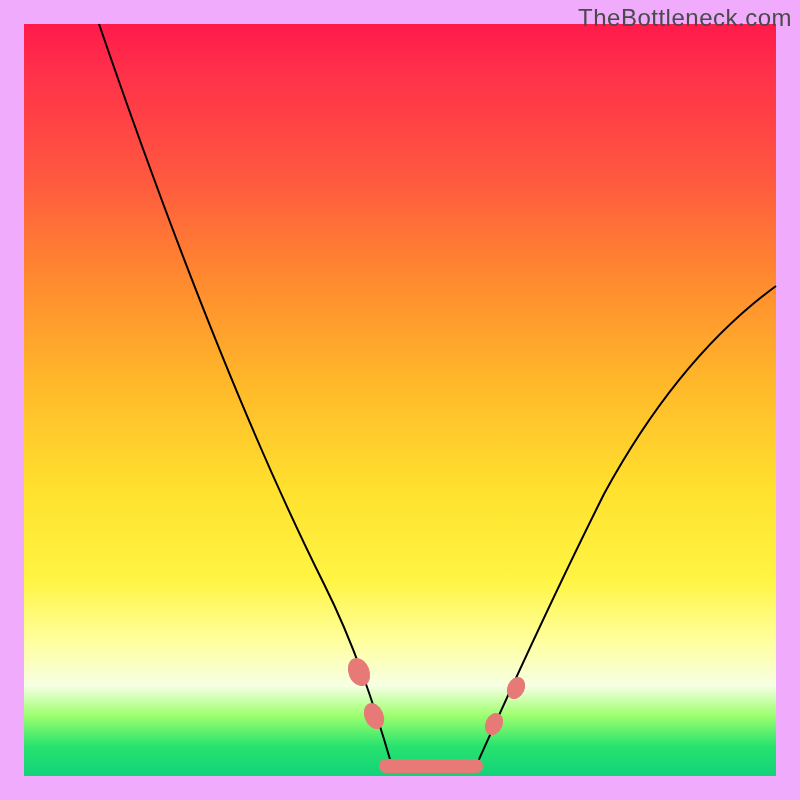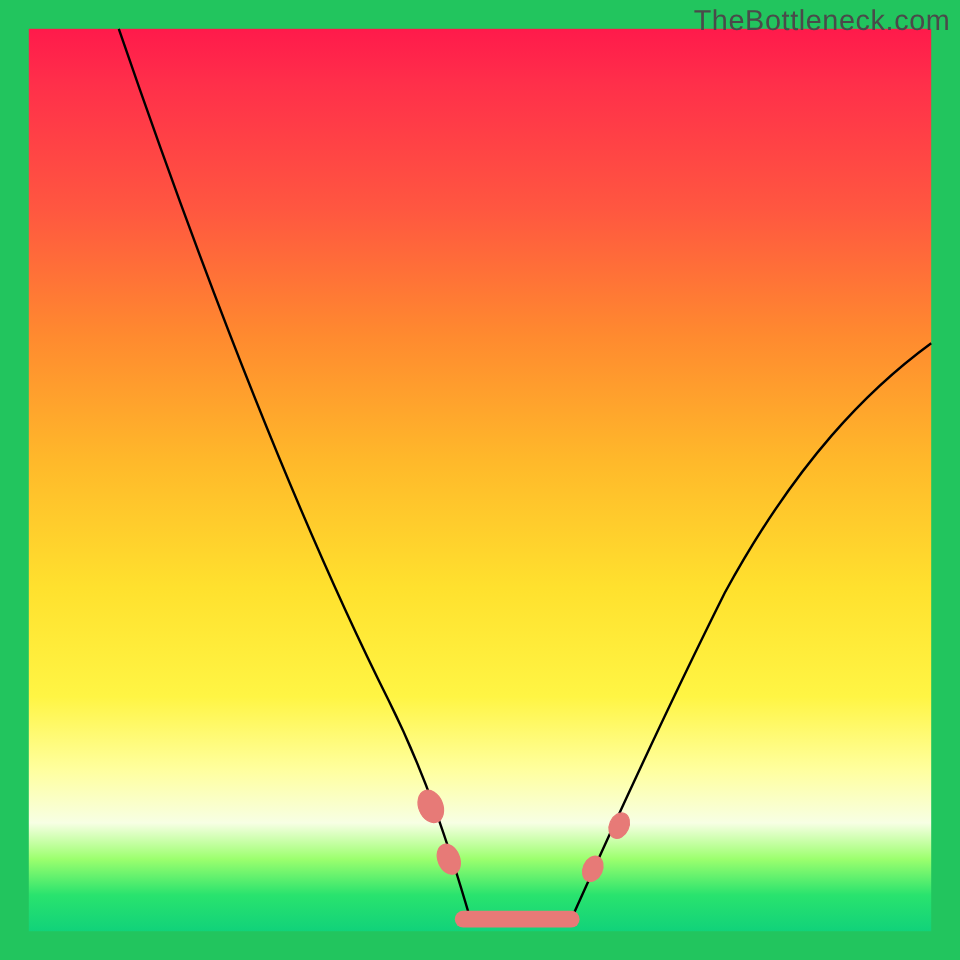--- a/index.html
+++ b/index.html
@@ -8,21 +8,21 @@
     width: 800px;
     height: 800px;
     background: #000;
     overflow: hidden;
     font-family: Arial, Helvetica, sans-serif;
   }
   .frame {
     position: relative;
     width: 800px;
     height: 800px;
-    background: #22c55e;
+    background: #f0abfc;
   }
   .plot-area {
     position: absolute;
     left: 24px;
     top: 24px;
     width: 752px;
     height: 752px;
     
     background: linear-gradient(
       to bottom,

